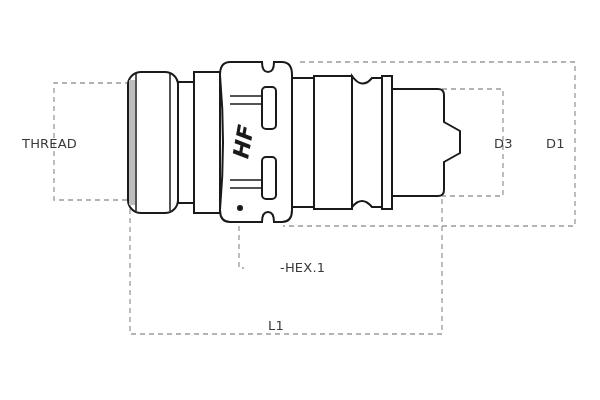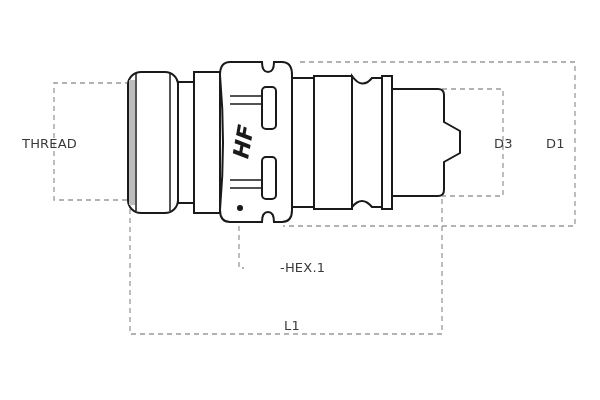--- a/index.html
+++ b/index.html
@@ -55,13 +55,13 @@
 
   <g transform="translate(245 142) rotate(-80)">
     <text x="0" y="6" text-anchor="middle" font-family="DejaVu Sans, sans-serif" font-size="22" font-weight="bold" fill="#1a1a1a" font-style="italic">HF</text>
   </g>
 </svg>
 
 <div class="lbl" style="left:22px; top:136px;">THREAD</div>
 <div class="lbl" style="left:494px; top:136px;text-align:center;">D3</div>
 <div class="lbl" style="left:546px; top:136px;">D1</div>
 <div class="lbl" style="left:243px; top:260px;margin-left:37px;">-HEX.1</div>
-<div class="lbl" style="left:268px; top:318px;margin-left:16px;">L1</div>
+<div class="lbl" style="left:268px; top:318px;">L1</div>
 
 </body></html>

